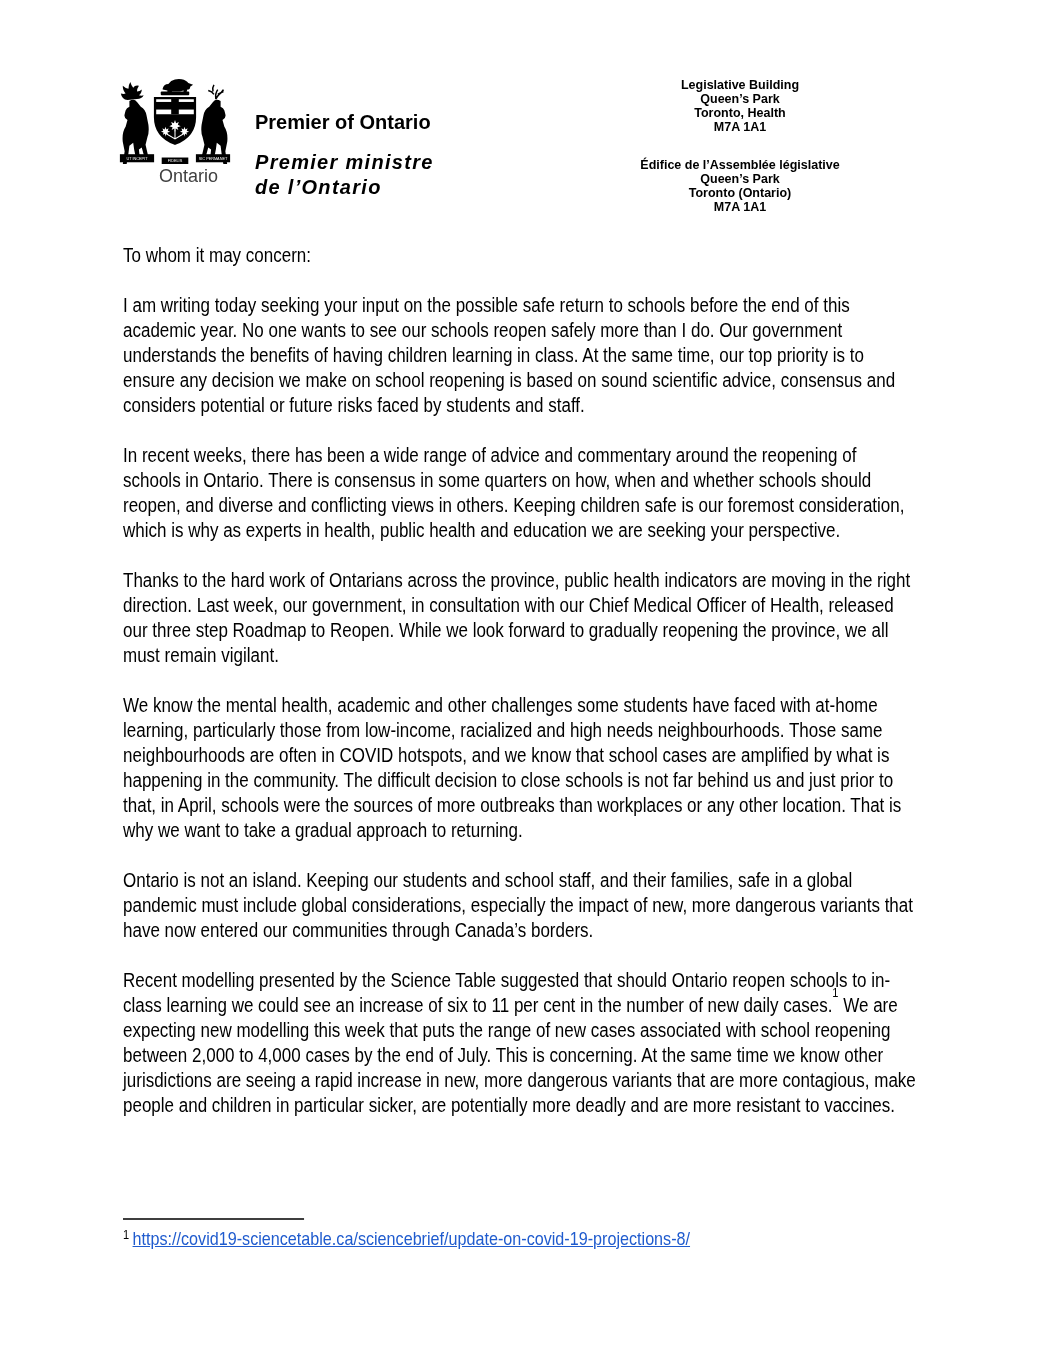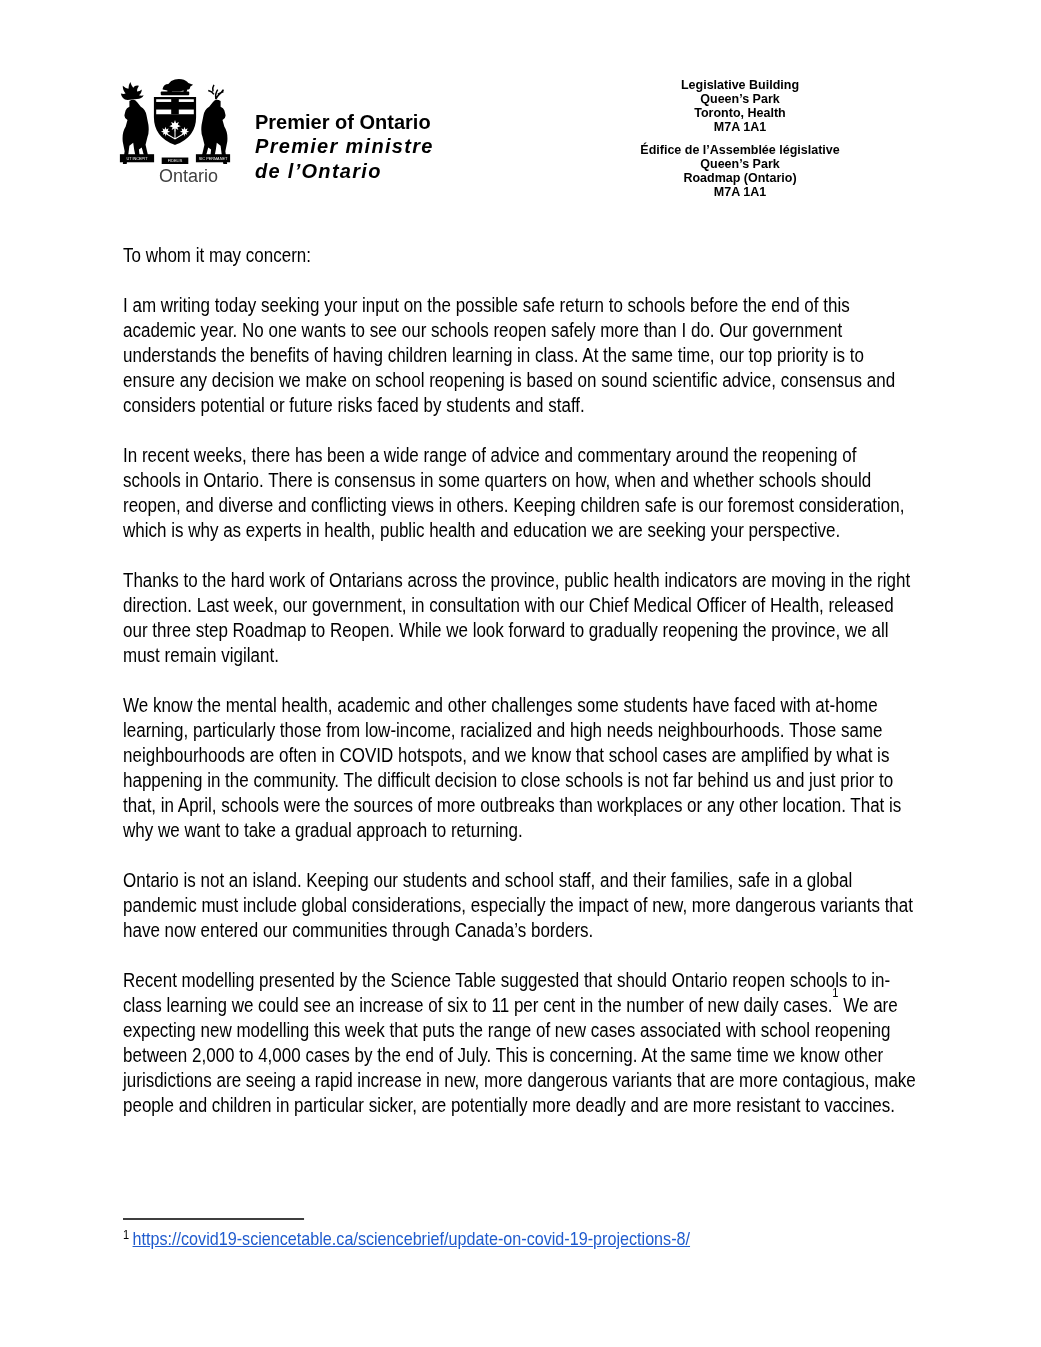--- a/index.html
+++ b/index.html
@@ -13,27 +13,27 @@
     color: #000000;
   }
 
   
   .logo-arms { position: absolute; left: 118px; top: 76px; width: 114px; height: 88px; }
   .logo-caption {
     position: absolute; left: 104px; top: 166px; width: 114px;
     text-align: right; font-size: 18px; color: #404040;
   }
   .title-block { position: absolute; left: 255px; top: 111px; font-weight: bold; }
-  .title-en { font-size: 20px; margin: 0 0 0 0; }
+  .title-en { font-size: 20px; margin: 0 0 16px 0; }
   .title-fr { font-size: 20px; line-height: 25px; letter-spacing: 1.3px; margin: 0; font-style: italic; }
   .address-block {
     position: absolute; top: 78px; right: 121px; width: 360px;
     text-align: center; font-weight: bold; font-size: 12.5px; line-height: 14px;
   }
-  .address-fr { margin-top: 9px; }
+  .address-fr { margin-top: 24px; }
 
   
   .condensed { transform: scaleX(0.85); transform-origin: 0 0; }
   .letter-body {
     position: absolute; left: 123px; top: 243px; width: 936px;
     font-size: 20px; line-height: 25px;
   }
   .letter-body p { margin: 0 0 25px 0; }
   .inline-sup {
     font-size: 13px; position: relative; top: -7px; line-height: 0;
@@ -103,21 +103,21 @@
   <div class="address-block">
     <div class="address-en">
       <div>Legislative Building</div>
       <div>Queen’s Park</div>
       <div>Toronto, Health</div>
       <div>M7A 1A1</div>
     </div>
     <div class="address-fr">
       <div>Édifice de l’Assemblée législative</div>
       <div>Queen’s Park</div>
-      <div>Roadmap (Ontario)</div>
+      <div>Toronto (Ontario)</div>
       <div>M7A 1A1</div>
     </div>
   </div>
 
   <div class="letter-body condensed">
     <p>To whom it may concern:</p>
     <p>I am writing today seeking your input on the possible safe return to schools before the end of this academic year. No one wants to see our schools reopen safely more than I do. Our government understands the benefits of having children learning in class. At the same time, our top priority is to ensure any decision we make on school reopening is based on sound scientific advice, consensus and considers potential or future risks faced by students and staff.</p>
     <p>In recent weeks, there has been a wide range of advice and commentary around the reopening of schools in Ontario. There is consensus in some quarters on how, when and whether schools should reopen, and diverse and conflicting views in others. Keeping children safe is our foremost consideration, which is why as experts in health, public health and education we are seeking your perspective.</p>
     <p>Thanks to the hard work of Ontarians across the province, public health indicators are moving in the right direction. Last week, our government, in consultation with our Chief Medical Officer of Health, released our three step Roadmap to Reopen. While we look forward to gradually reopening the province, we all must remain vigilant.</p>
     <p>We know the mental health, academic and other challenges some students have faced with at-home learning, particularly those from low-income, racialized and high needs neighbourhoods. Those same neighbourhoods are often in COVID hotspots, and we know that school cases are amplified by what is happening in the community. The difficult decision to close schools is not far behind us and just prior to that, in April, schools were the sources of more outbreaks than workplaces or any other location. That is why we want to take a gradual approach to returning.</p>

